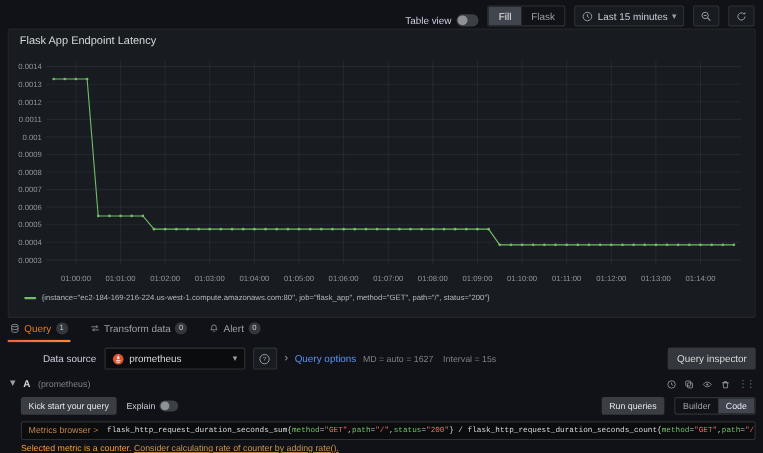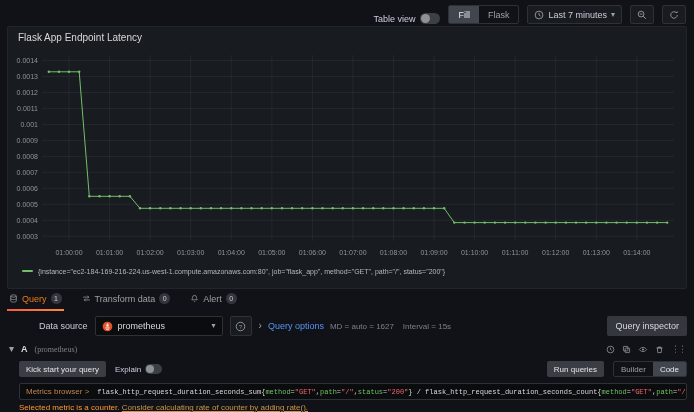--- a/index.html
+++ b/index.html
@@ -52,21 +52,21 @@
   .chev { color:#9aa0a6; font-size:10px; line-height:1; }
   .qo-link { color:#5794f2; cursor:pointer; }
   .qo-summary { color:#7b8087; font-size:8px; white-space:pre; }
   .spacer { flex:1; }
   .btn-secondary { height:20px; padding:0 8px; background:#34373d; border:none; border-radius:2px; color:#d8d9da; font-size:9px; font-family:inherit; display:flex; align-items:center; cursor:pointer; }
 
   
   .qsection { margin:3px 7px 0; }
   .qrow-header { height:14px; display:flex; align-items:center; gap:7px; font-size:8px; color:#9aa0a6; padding:0 2px; }
   .refid { color:#d8d9da; font-size:9px; font-weight:bold; }
-  .ds-hint { color:#7b8087;font-family:Liberation Serif, serif; }
+  .ds-hint { color:#7b8087; }
   .qrow-icons { margin-left:auto; display:flex; align-items:center; gap:7px; }
   .grip { color:#6f747b; font-size:9px; letter-spacing:-2px; cursor:grab; }
   .qtoolbar { height:22px; display:flex; align-items:center; gap:9px; margin-top:2px; padding-left:12px; }
   .btn-sm { height:16px; padding:0 7px; background:#3a3d44; border:none; border-radius:2px; color:#e4e5e8; font-size:8px; font-family:inherit; display:flex; align-items:center; cursor:pointer; }
   .explain { display:flex; align-items:center; gap:4px; font-size:8px; color:#ccccdc; }
   .bc-group { display:flex; border:1px solid #2c3235; border-radius:2px; overflow:hidden; height:16px; }
   .bc-btn { padding:0 7px; font-size:8px; color:#9aa0a6; background:transparent; border:none; font-family:inherit; display:flex; align-items:center; cursor:pointer; }
   .bc-btn.active { background:#41454d; color:#e9eaec; }
   .qfield { margin:3px 0 0 12px; border:1px solid #2c3235; border-radius:2px; background:#0b0c0e; display:flex; align-items:center; gap:8px; height:17px; padding:0 6px; overflow:hidden; }
   .metrics-browser { font-size:8px; color:#c08552; white-space:nowrap; cursor:pointer; }
@@ -94,21 +94,21 @@
     <button class="seg-btn active">Fill</button>
     <button class="seg-btn">Flask</button>
   </div>
   <button class="tb-btn">
     <span class="icon">
       <svg width="10" height="10" viewBox="0 0 16 16">
           <circle cx="8" cy="8" r="6.2" fill="none" stroke="currentColor" stroke-width="1.4"></circle>
           <path d="M8 4.5V8l2.4 1.6" fill="none" stroke="currentColor" stroke-width="1.4"></path>
         </svg>
     </span>
-    <span>Last 7 minutes</span>
+    <span>Last 15 minutes</span>
     <span class="caret">▾</span>
   </button>
   <button class="tb-btn">
     <span class="icon">
       <svg width="10" height="10" viewBox="0 0 16 16">
           <circle cx="6.5" cy="6.5" r="4.6" fill="none" stroke="currentColor" stroke-width="1.4"></circle>
           <path d="M4.4 6.5h4.2" stroke="currentColor" stroke-width="1.4"></path>
           <path d="M10 10l4 4" stroke="currentColor" stroke-width="1.6"></path>
         </svg>
     </span>

